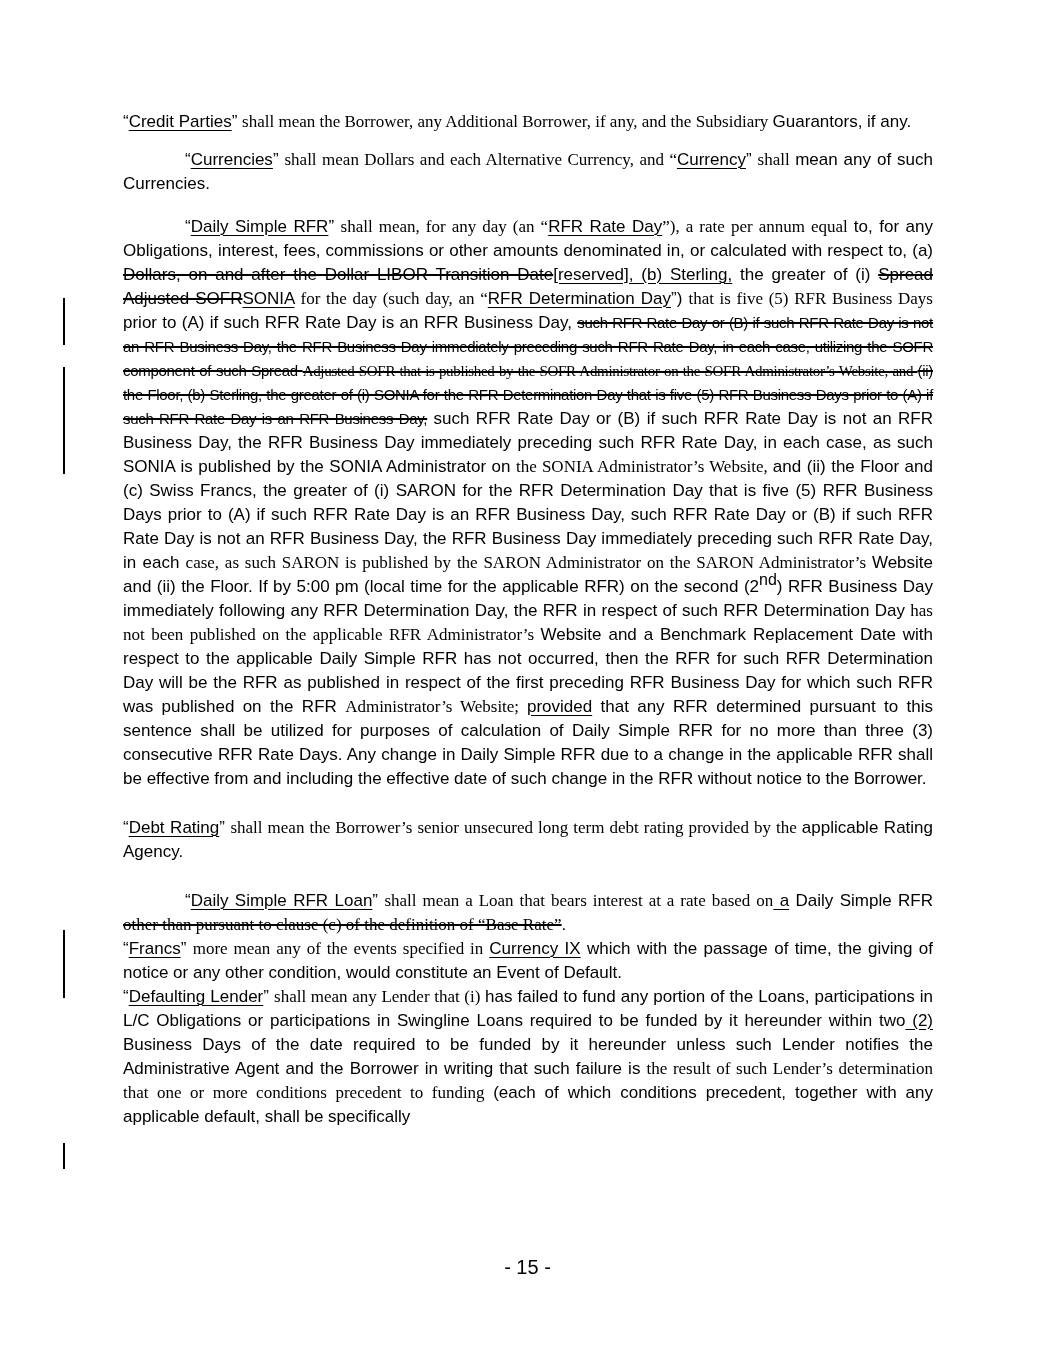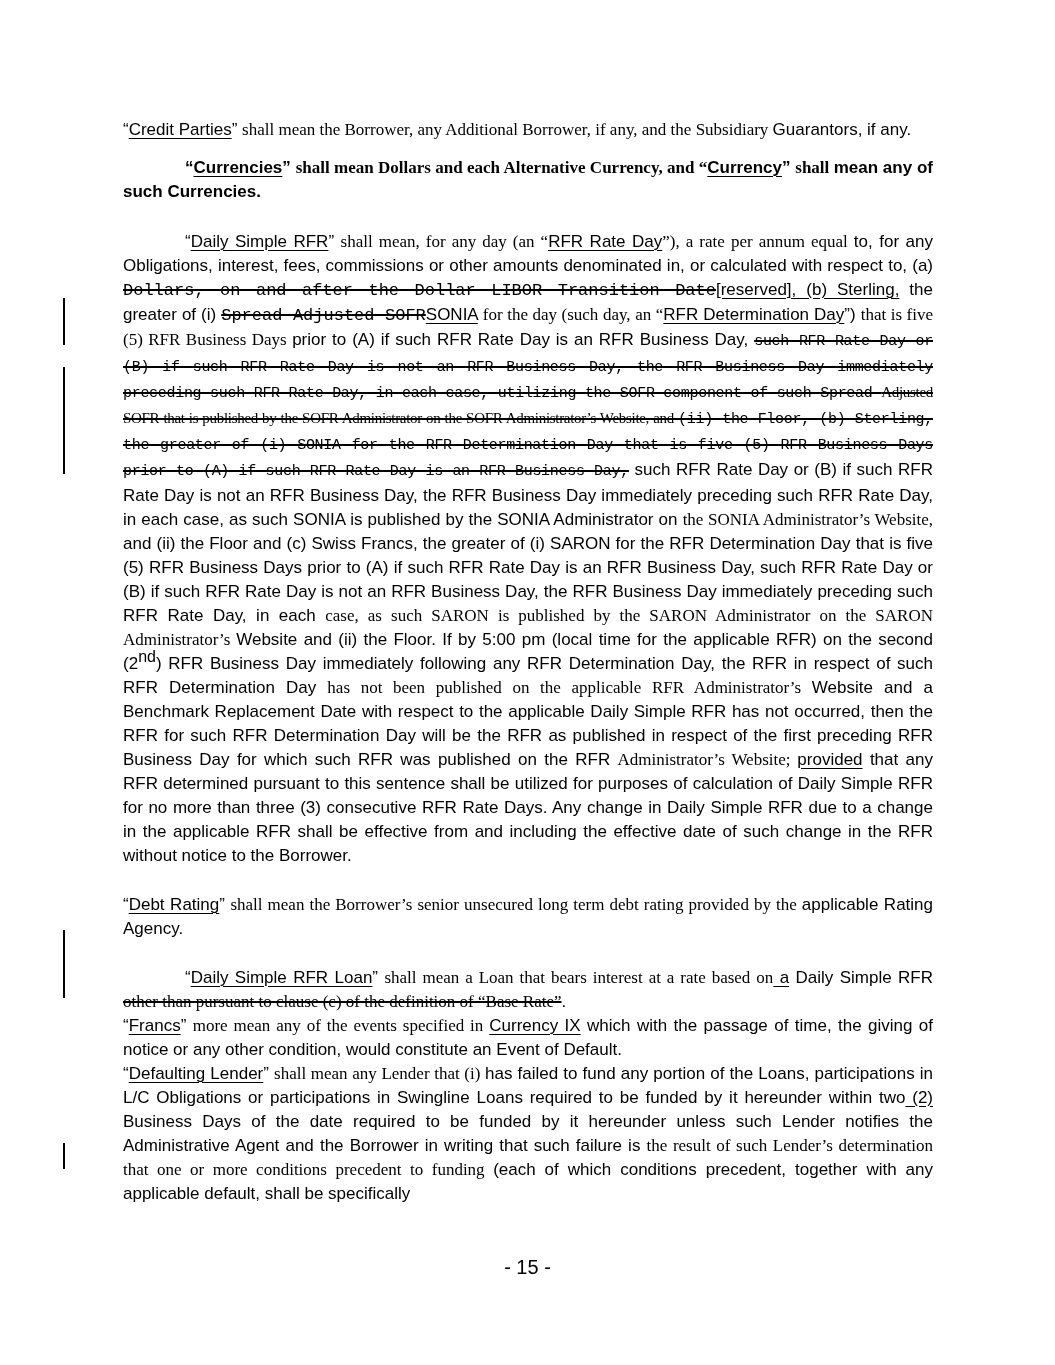--- a/index.html
+++ b/index.html
@@ -10,32 +10,32 @@
     background: #ffffff;
     color: #000000;
     font-family: "Liberation Sans", sans-serif;
     font-size: 17px;
     line-height: 24px;
     overflow: hidden;
   }
   .content {
     position: absolute;
     left: 123px;
-    top: 118px;
+    top: 110px;
     width: 810px;
   }
   p.para { margin: 0; text-align: justify; }
   p.indent { text-indent: 62px; }
   
   .content p:nth-of-type(1) { margin-bottom: 14px; }
-  .content p:nth-of-type(2) { margin-bottom: 26px; font-weight: bold; }
+  .content p:nth-of-type(2) { margin-bottom: 19px; }
   .content p:nth-of-type(3) { margin-bottom: 25px; }
   .content p:nth-of-type(4) { margin-bottom: 25px; }
   .u  { text-decoration: underline; text-underline-offset: 3px; text-decoration-thickness: 1px; }
-  .strike { text-decoration: line-through; text-decoration-thickness: 1.5px; font-family: Liberation Mono, monospace; }
+  .strike { text-decoration: line-through; text-decoration-thickness: 1.5px; }
   .serif { font-family: "Liberation Serif", serif; }
   .small { font-size: 15px; letter-spacing: -0.3px; }
   sup { font-size: 16px; line-height: 0; vertical-align: super; }
   .change-bar {
     position: absolute;
     left: 63px;
     width: 2px;
     background: #000000;
   }
   .page-number {

